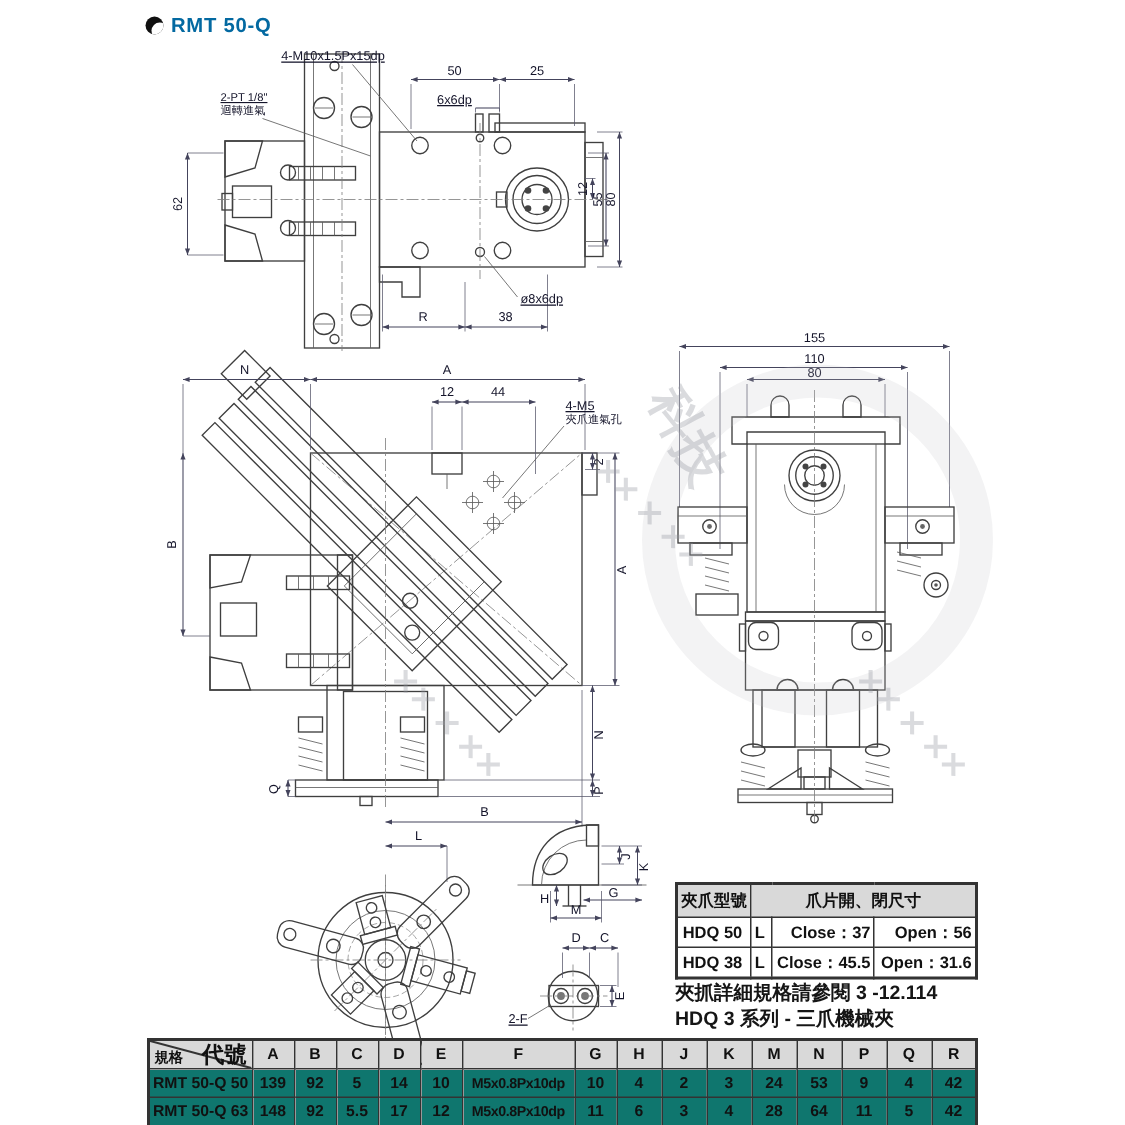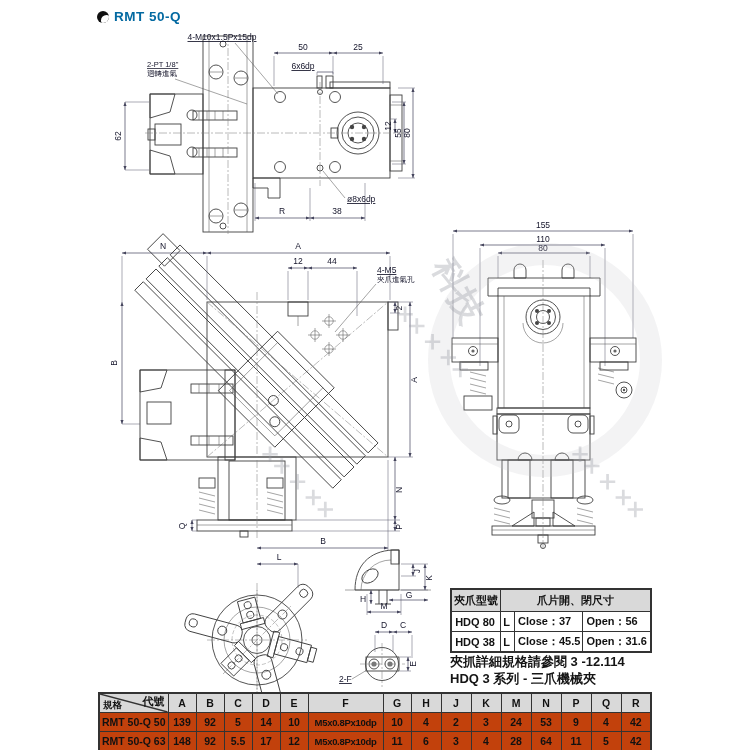--- a/index.html
+++ b/index.html
@@ -24,33 +24,33 @@
   .wm{position:absolute;pointer-events:none;color:rgba(150,152,160,.35);font-weight:bold;z-index:6;}
   .wm-arc{position:absolute;width:190px;height:190px;border:22px solid rgba(195,197,202,.20);
           border-radius:50%;left:428px;top:243px;pointer-events:none;z-index:5;}
 
   
   table{border-collapse:collapse;position:absolute;table-layout:fixed;}
   .jaw-table{left:450px;top:588px;font-size:11px;font-weight:bold;}
   .jaw-table td,.jaw-table th{border:1px solid #333;padding:0 2px;height:19px;white-space:nowrap;overflow:hidden;}
   .jaw-table{border:2px solid #333;}
   .jaw-table th{background:#d9d9d9;font-weight:bold;height:21px;text-align:center;}
-  .jaw-table td{background:#fff;text-align:left;padding-left:3px;}
+  .jaw-table td{background:#fff;text-align:right;padding-left:3px;}
   .jaw-table td.c{text-align:center;padding-left:0;}
 
   .note{position:absolute;left:450px;font-size:13px;font-weight:bold;white-space:nowrap;color:#151515;}
 
   .spec-table{left:98px;top:692px;font-size:10.5px;font-weight:bold;border:2px solid #333;}
   .spec-table th,.spec-table td{border:1px solid #333;text-align:center;padding:0;height:18px;white-space:nowrap;overflow:hidden;}
   .spec-table th{background:#d9d9d9;}
-  .spec-table td{background:#c2410c;}
+  .spec-table td{background:#0f766e;}
   .spec-table td.fcol{font-size:9.5px;letter-spacing:-.3px;}
   .corner{position:relative;background:#d9d9d9;}
   .corner svg{position:absolute;left:0;top:0;width:100%;height:100%;}
-  .corner .tr{position:absolute;top:0;right:3px;font-size:11px;}
+  .corner .tr{position:absolute;top:0;right:3px;font-size:15px;}
   .corner .bl{position:absolute;bottom:0;left:3px;font-size:9.5px;}
 </style>
 </head>
 <body>
 
 <div class="page">
 
   <div class="title-row">
     <span class="bullet"></span>
     <span class="page-title">RMT 50-Q</span>
@@ -515,21 +515,21 @@
         <col style="width:14px">
         <col style="width:62px">
         <col style="width:68px">
       </colgroup>
     <tbody>
         <tr>
       <th>夾爪型號</th>
       <th colspan="3">爪片開、閉尺寸</th>
     </tr>
     <tr>
-      <td class="c">HDQ 80</td>
+      <td class="c">HDQ 50</td>
       <td class="c">L</td>
       <td>Close：37</td>
       <td>Open：56</td>
     </tr>
     <tr>
       <td class="c">HDQ 38</td>
       <td class="c">L</td>
       <td>Close：45.5</td>
       <td>Open：31.6</td>
     </tr>

